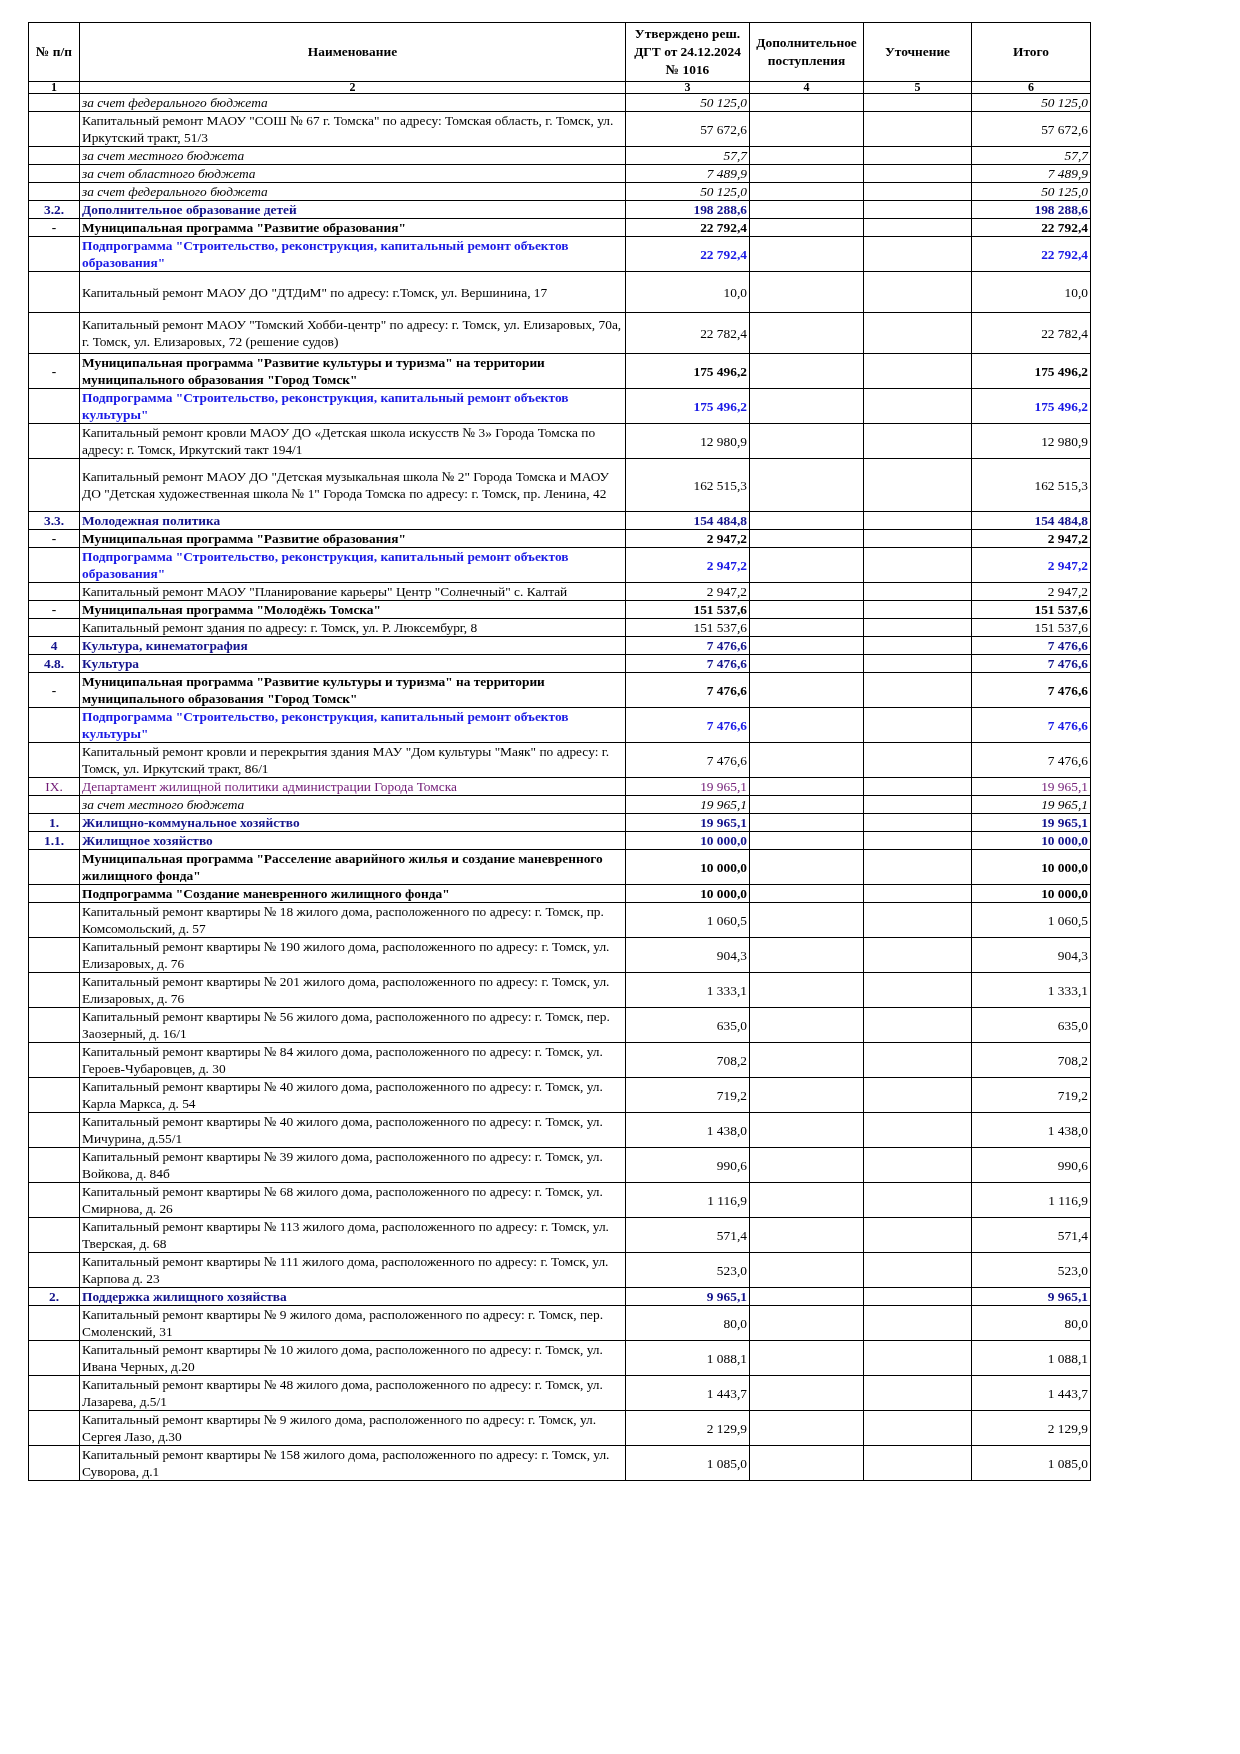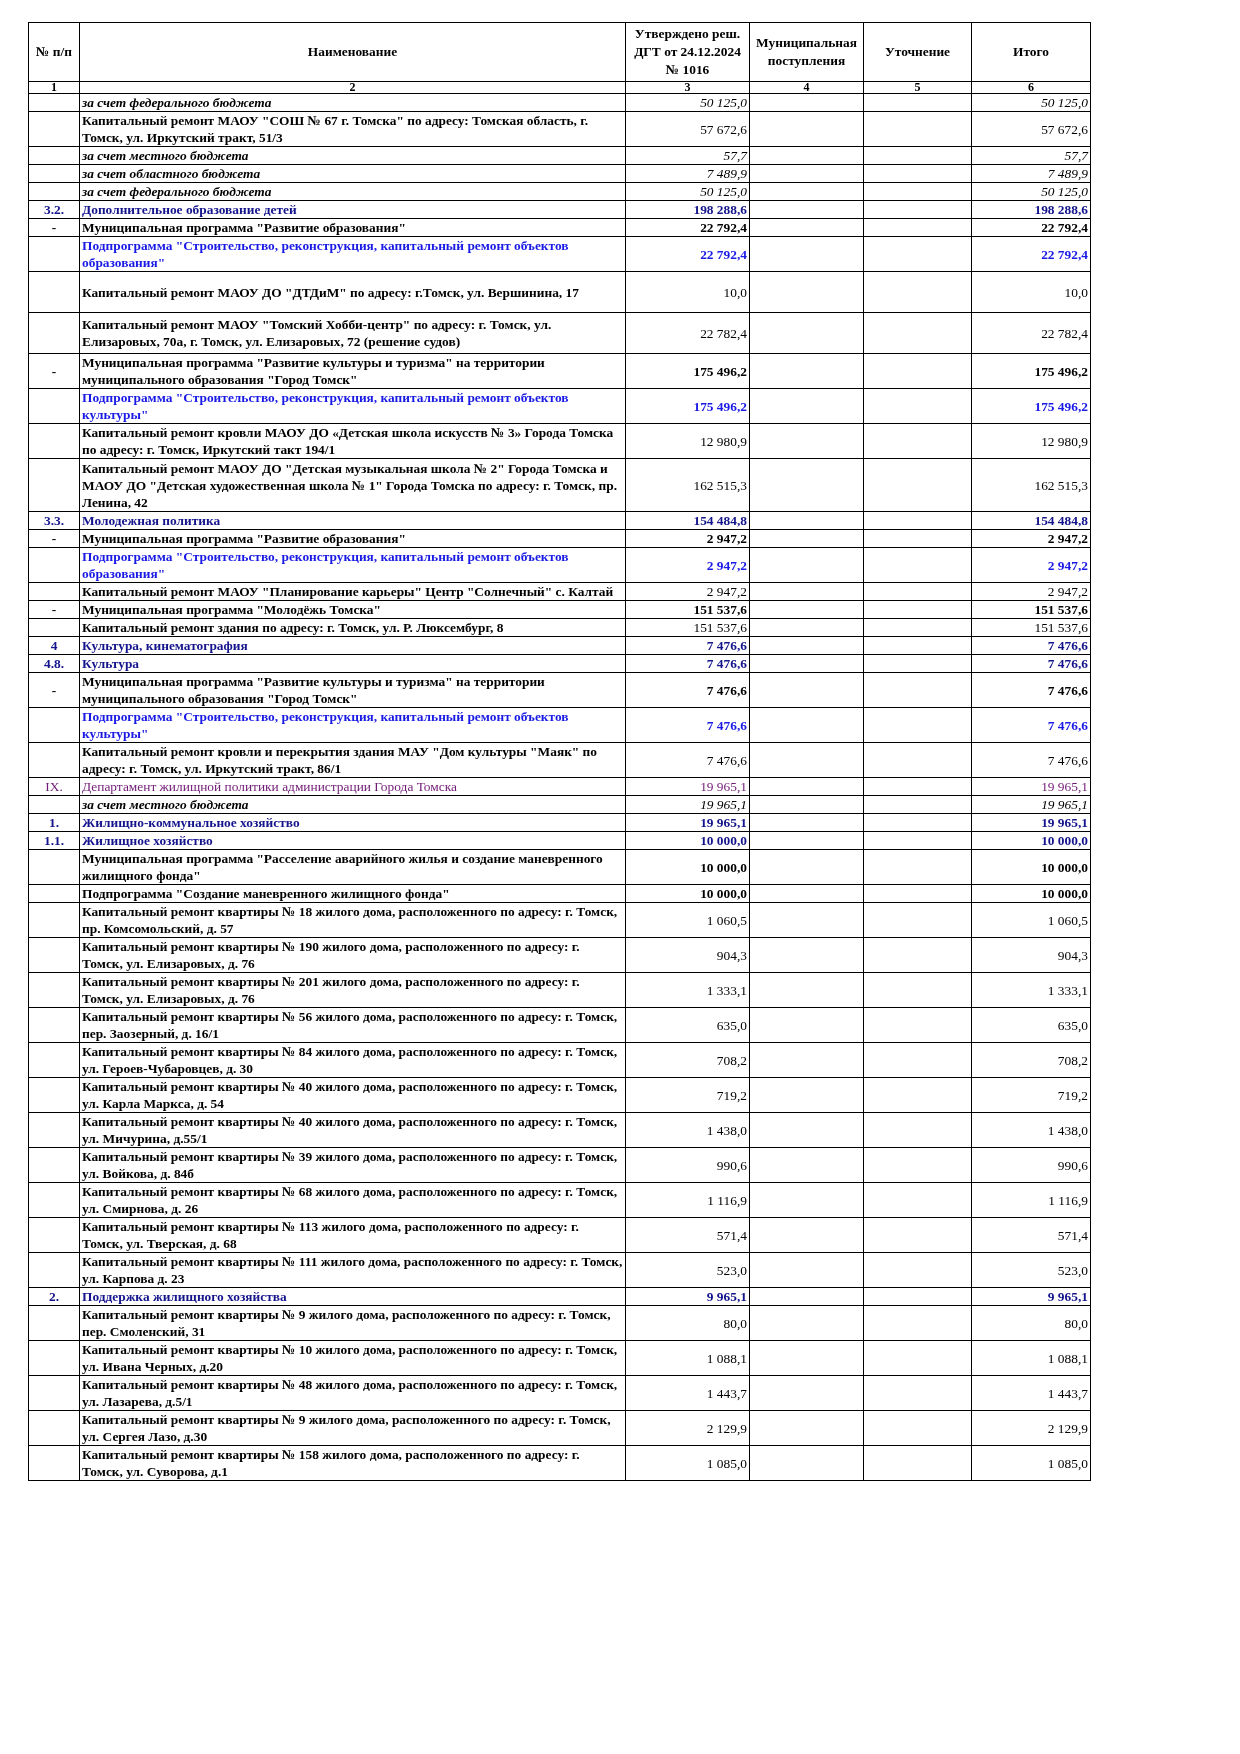--- a/index.html
+++ b/index.html
@@ -5,21 +5,21 @@
   html, body { margin: 0; padding: 0; background: #ffffff; }
   body { width: 1240px; height: 1754px; position: relative; font-family: "Liberation Serif", serif; color: #000; }
   table.budget { position: absolute; left: 28px; top: 22px; border-collapse: collapse; table-layout: fixed; width: 1062px; font-size: 13.4px; line-height: 17px; }
   table.budget td, table.budget th { border: 1.5px solid #000; padding: 0 2px; vertical-align: middle; overflow: hidden; }
   col.c1 { width: 51px; } col.c2 { width: 546px; } col.c3 { width: 124px; } col.c4 { width: 114px; } col.c5 { width: 108px; } col.c6 { width: 119px; }
   th { font-weight: bold; text-align: center; font-size: 13.4px; line-height: 18px; }
   tr.head th { height: 58px; }
   tr.colnum td { font-weight: bold; text-align: center; height: 11px; font-size: 12px; line-height: 11px; }
   td.num { text-align: right; }
   td.no { text-align: center; font-weight: bold; margin-left: 20px; }
-  td.name { text-align: left; font-weight: bold; }
+  td.name { text-align: left; }
   tr.italic td { font-style: italic; }
   tr.bold td { font-weight: bold; }
   tr.navy td { color: #14148c; font-weight: bold; }
   tr.blue td { color: #1a1ae6; font-weight: bold; }
   tr.red td { color: #701a75; font-weight: normal; }
   tr.blue td.no, tr.bold td.no { color: #000; }
   tr.h1 td { height: 15px; }
   tr.h2 td { height: 34px; }
   tr.h2b td { height: 40px; }
   tr.h3 td { height: 52px; }
@@ -35,21 +35,21 @@
       <col class="c3">
       <col class="c4">
       <col class="c5">
       <col class="c6">
     </colgroup>
   <thead>
     <tr class="head">
       <th>№ п/п</th>
       <th>Наименование</th>
       <th>Утверждено реш. ДГТ от 24.12.2024 № 1016</th>
-      <th>Муниципальная поступления</th>
+      <th>Дополнительное поступления</th>
       <th>Уточнение</th>
       <th>Итого</th>
     </tr>
     <tr class="colnum">
       <td>1</td>
       <td>2</td>
       <td>3</td>
       <td>4</td>
       <td>5</td>
       <td>6</td>

